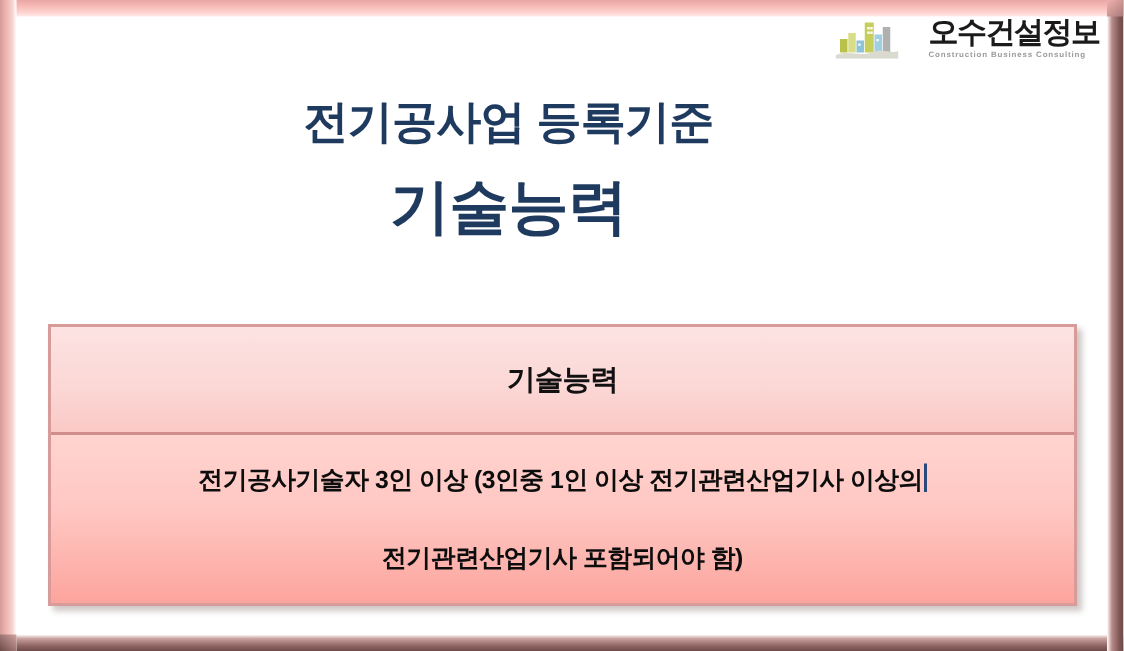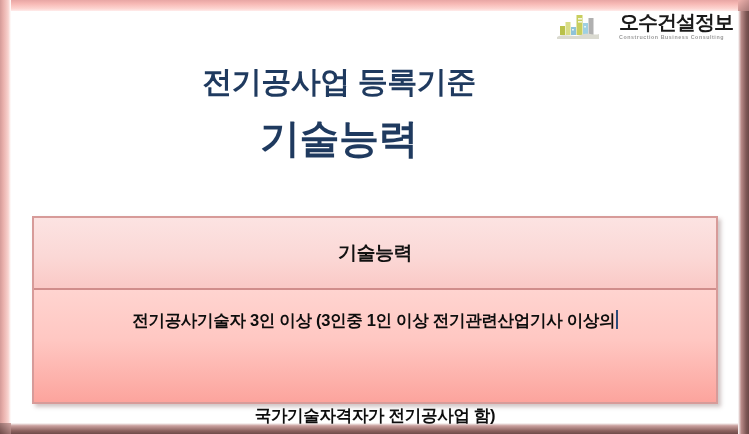--- a/index.html
+++ b/index.html
@@ -129,21 +129,20 @@
   }
   .body-line {
     font-size:16.5px;
     font-weight:bold;
     color:#0d0d0d;
     letter-spacing:-0.3px;
     line-height:30px;
     text-align:left;
     white-space:nowrap;
     position:relative;
-    margin-top:43px;
   }
   .body-line.first { margin-bottom:22px; }
 
   
   #text-caret {
     display:inline-block;
     width:1.5px;
     height:19px;
     background:#2b4a7a;
     vertical-align:-3px;
@@ -190,17 +189,17 @@
   </div>
 
   <div id="table">
     <div id="table-header">
       <span id="table-header-label">기술능력</span>
     </div>
     <div id="table-body">
       <div class="body-line first">
         <span>전기공사기술자 3인 이상 (3인중 1인 이상 전기관련산업기사  이상의</span><span id="text-caret"></span>
       </div>
-      <div class="body-line">국가기술자격자가  전기공사업 함)</div>
+      <div class="body-line">전기관련산업기사  포함되어야 함)</div>
     </div>
   </div>
 
 </div>
 
 </body></html>

